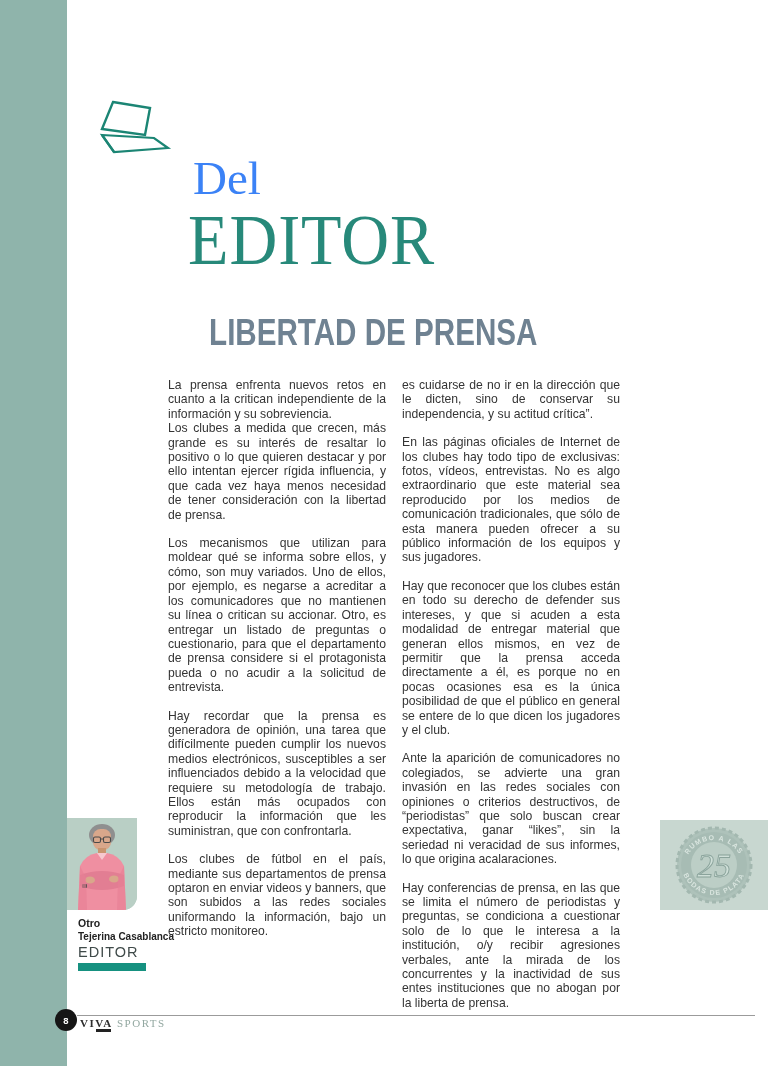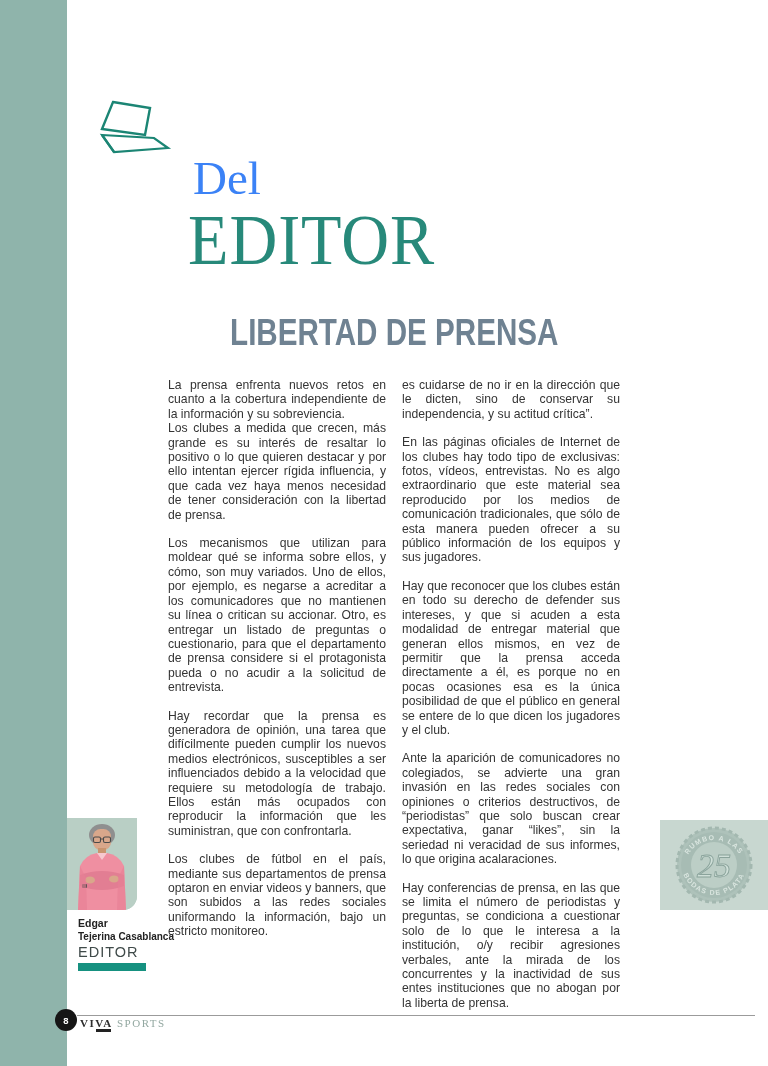--- a/index.html
+++ b/index.html
@@ -15,21 +15,21 @@
   
   .kicker{
     position:absolute;left:193px;top:155px;
     font-family:"Liberation Serif",serif;font-size:47px;color:#3b82f6;line-height:1;
   }
   .title{
     position:absolute;left:188px;top:204px;
     font-family:"Liberation Serif",serif;font-size:72px;color:#27897a;
     line-height:1;letter-spacing:1px;transform:scaleX(.92);transform-origin:left top;
   }
-  .subtitle-wrap{position:absolute;left:168px;top:312px;width:452px;text-align:center;}
+  .subtitle-wrap{position:absolute;left:168px;top:312px;width:452px;}
   .subtitle{
     display:inline-block;font-size:37px;font-weight:bold;color:#6f8292;
     letter-spacing:0px;transform:scaleX(.8);transform-origin:center top;white-space:nowrap;
   }
   
   .columns{
     position:absolute;left:168px;top:378px;width:452px;height:612px;
     display:flex;gap:16px;
   }
   .col{width:218px;}
@@ -83,21 +83,21 @@
   </div>
 
   <div class="kicker">Del</div>
   <div class="title">EDITOR</div>
   <div class="subtitle-wrap">
     <span class="subtitle">LIBERTAD DE PRENSA</span>
   </div>
 
   <div class="columns">
     <div class="col">
-        <p class="para" lang="es">La prensa enfrenta nuevos retos en cuanto a la cobertura independiente de la información y su sobreviencia.</p>
+        <p class="para" lang="es">La prensa enfrenta nuevos retos en cuanto a la critican independiente de la información y su sobreviencia.</p>
         <p class="para" lang="es">Los clubes a medida que crecen, más grande es su interés de resaltar lo positivo o lo que quieren destacar y por ello intentan ejercer rígida influencia, y que cada vez haya menos necesidad de tener consideración con la libertad de prensa.</p>
         <p class="para gap" lang="es">Los mecanismos que utilizan para moldear qué se informa sobre ellos, y cómo, son muy variados. Uno de ellos, por ejemplo, es negarse a acreditar a los comunicadores que no mantienen su línea o critican su accionar. Otro, es entregar un listado de preguntas o cuestionario, para que el departamento de prensa considere si el protagonista pueda o no acudir a la solicitud de entrevista.</p>
         <p class="para gap" lang="es">Hay recordar que la prensa es generadora de opinión, una tarea que difícilmente pueden cumplir los nuevos medios electrónicos, susceptibles a ser influenciados debido a la velocidad que requiere su metodología de trabajo. Ellos están más ocupados con reproducir la información que les suministran, que con confrontarla.</p>
         <p class="para gap" lang="es">Los clubes de fútbol en el país, mediante sus departamentos de prensa optaron en enviar videos y banners, que son subidos a las redes sociales uniformando la información, bajo un estricto monitoreo.</p>
       </div>
     <div class="col">
         <p class="para" lang="es">es cuidarse de no ir en la dirección que le dicten, sino de conservar su independencia, y su actitud crítica”.</p>
         <p class="para gap" lang="es">En las páginas oficiales de Internet de los clubes hay todo tipo de exclusivas: fotos, vídeos, entrevistas. No es algo extraordinario que este material sea reproducido por los medios de comunicación tradicionales, que sólo de esta manera pueden ofrecer a su público información de los equipos y sus jugadores.</p>
         <p class="para gap" lang="es">Hay que reconocer que los clubes están en todo su derecho de defender sus intereses, y que si acuden a esta modalidad de entregar material que generan ellos mismos, en vez de permitir que la prensa acceda directamente a él, es porque no en pocas ocasiones esa es la única posibilidad de que el público en general se entere de lo que dicen los jugadores y el club.</p>
         <p class="para gap" lang="es">Ante la aparición de comunicadores no colegiados, se advierte una gran invasión en las redes sociales con opiniones o criterios destructivos, de “periodistas” que solo buscan crear expectativa, ganar “likes”, sin la seriedad ni veracidad de sus informes, lo que origina acalaraciones.</p>
@@ -119,21 +119,21 @@
       <path d="M13,57 Q35,49 57,57 L57,68 Q35,76 13,68 Z" fill="#e27e93"></path>
       <ellipse cx="23" cy="62" rx="5" ry="3.6" fill="#d9a78b"></ellipse>
       <ellipse cx="47" cy="61" rx="5" ry="3.6" fill="#d9a78b"></ellipse>
       <rect x="15" y="66" width="5" height="4" rx="1" fill="#4a4a4a"></rect>
       <path d="M13,48 L11,92 L20,92 L19,60 Z" fill="#e77f95" opacity="0.65"></path>
       <path d="M57,48 L59,92 L50,92 L51,60 Z" fill="#e77f95" opacity="0.65"></path>
     </svg>
   </div>
 
   <div class="author">
-    <div class="name1">Edgar</div>
+    <div class="name1">Otro</div>
     <div class="name2">Tejerina Casablanca</div>
     <div class="role">EDITOR</div>
     <div class="rule"></div>
   </div>
 
   <div class="badge-box">
     <svg viewBox="0 0 108 90" width="108" height="90">
       <defs>
         <path id="arcTop" d="M 24,50 A 30,30 0 0 1 84,50"></path>
         <path id="arcBot" d="M 21,42 A 33,33 0 0 0 87,42"></path>

